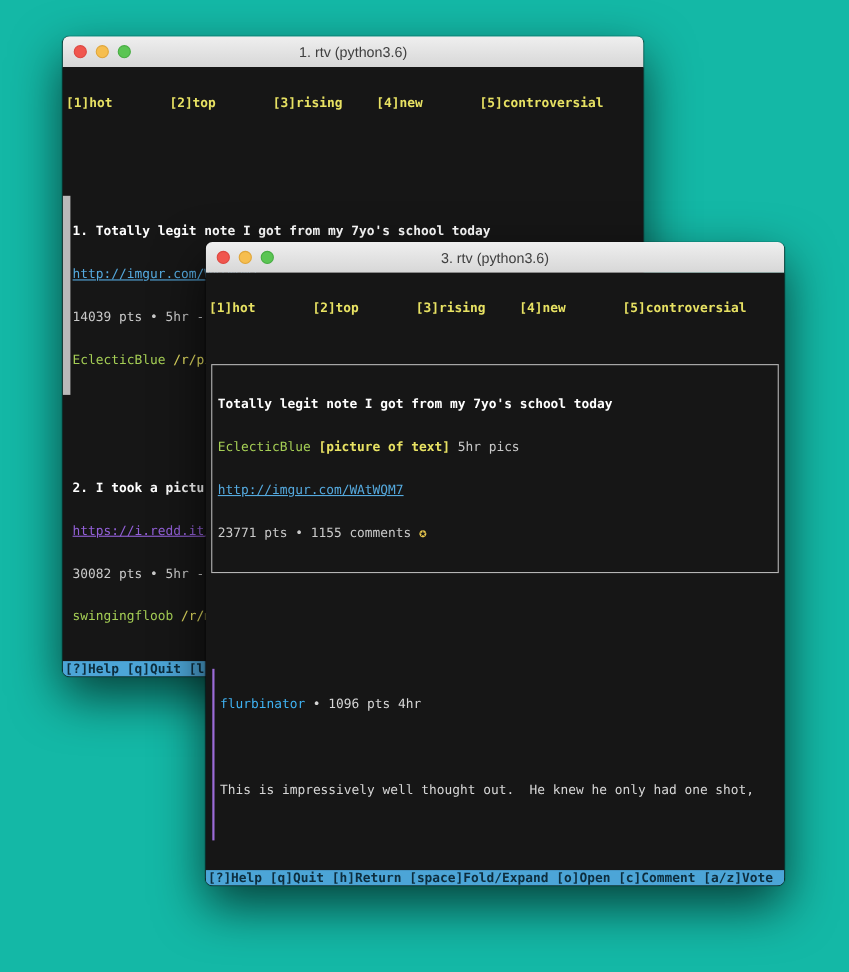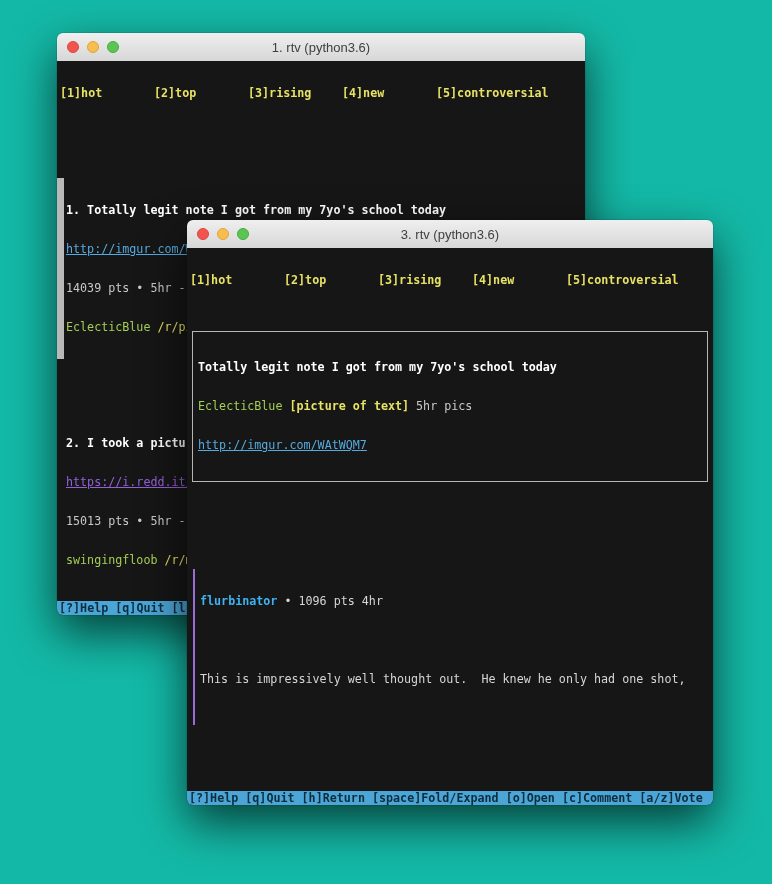--- a/index.html
+++ b/index.html
@@ -44,21 +44,21 @@
   
   .pbox{border:1px solid #b5b5b5;margin:5px 5px 9px 5px;padding:3px 5px;}
   .cl{min-height:13px;}
   .boxtitle{color:#fff;font-weight:bold;}
   .flair-yellow{color:#e8e263;font-weight:bold;margin-right:7px;}
   .dim{color:#c9c9c9;}
   .carea{padding-left:5px;}
   .cmt{margin-bottom:13px;border-left:2px solid;padding-left:5px;}
   .d0{margin-left:1px;}
   .bc0{border-color:#9b6bd8;}
-  .cuser{color:#3fb2f2;font-weight:bold;margin-right:7px;}
+  .cuser{color:#3fb2f2;font-weight:normal;margin-right:7px;}
   .cmeta{color:#d6d6d6;}
   .cbody{color:#d6d6d6;}
 </style>
 </head>
 <body>
 
 <div id="canvas">
 
   <div class="window" style="left:57px;top:33px;width:528px;height:582px;">
     <div class="titlebar">
@@ -77,21 +77,21 @@
         <div class="post selected">
           <div class="pline ptitle">1. Totally legit note I got from my 7yo's school today</div>
           <div class="pline"><span class="lnk">http://imgur.com/WAtWQM7</span></div>
           <div class="pline meta"><span>14039 pts</span><span class="v-b">•</span><span>5hr - 1075 comments</span><span class="gild">✪</span></div>
           <div class="pline"><span class="usr">EclecticBlue</span><span class="sub">/r/pics</span><span class="flair-pink">[picture of text]</span></div>
         </div>
 
         <div class="post">
           <div class="pline ptitle">2. I took a picture of a film negative, and put a negative filter on it</div>
           <div class="pline"><span class="lnk visited">https://i.redd.it/96ikd35djesy.jpg</span></div>
-          <div class="pline meta"><span>15013 pts</span><span class="v-b">•</span><span>5hr - 726 comments</span></div>
+          <div class="pline meta"><span>30082 pts</span><span class="v-b">•</span><span>5hr - 726 comments</span></div>
           <div class="pline"><span class="usr">swingingfloob</span><span class="sub">/r/mildlyinteresting</span></div>
         </div>
 
         
 
         
 
         
 
         
@@ -114,20 +114,21 @@
       </div>
       <span class="wtitle">3. rtv (python3.6)</span>
     </div>
     <div class="term">
       <div class="tabs"><span>[1]hot</span><span>[2]top</span><span>[3]rising</span><span>[4]new</span><span>[5]controversial</span></div>
 
       <div class="pbox">
         <div class="cl boxtitle">Totally legit note I got from my 7yo's school today</div>
         <div class="cl"><span class="usr">EclecticBlue</span><span class="flair-yellow">[picture of text]</span><span class="dim">5hr pics</span></div>
         <div class="cl"><span class="lnk">http://imgur.com/WAtWQM7</span></div>
+        <div class="cl meta"><span>23771 pts • 1155 comments</span><span class="gild">✪</span></div>
       </div>
 
       <div class="carea">
 
         <div class="cmt d0 bc0">
           <div class="cl"><span class="cuser">flurbinator</span><span class="cmeta">• 1096 pts 4hr</span></div>
           <div class="cl cbody"></div>
           <div class="cl cbody">This is impressively well thought out.  He knew he only had one shot,</div>
           
         </div>

